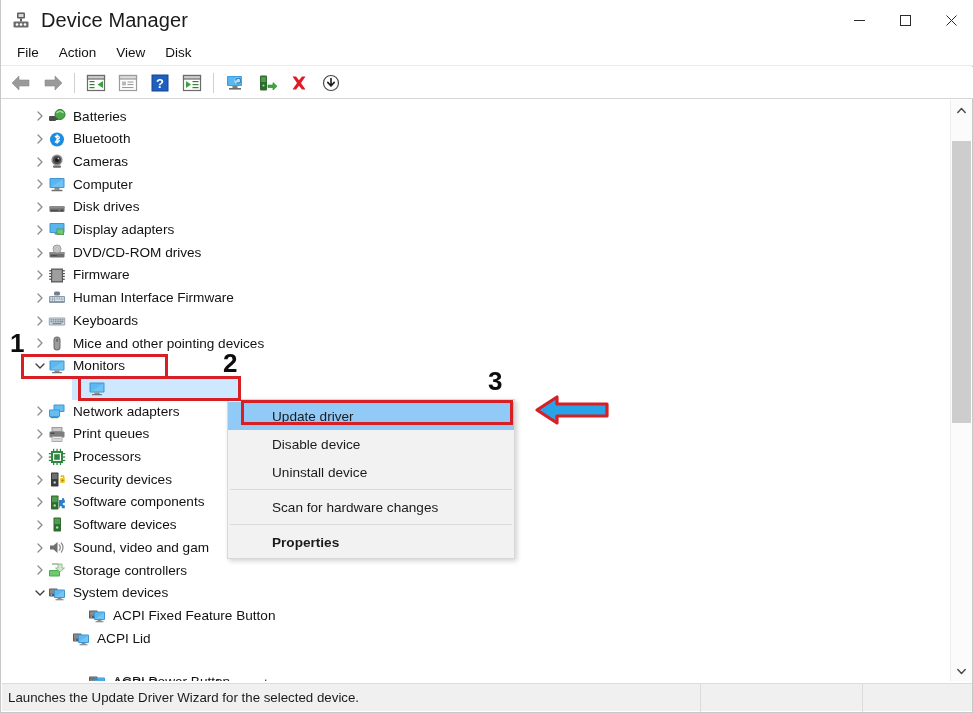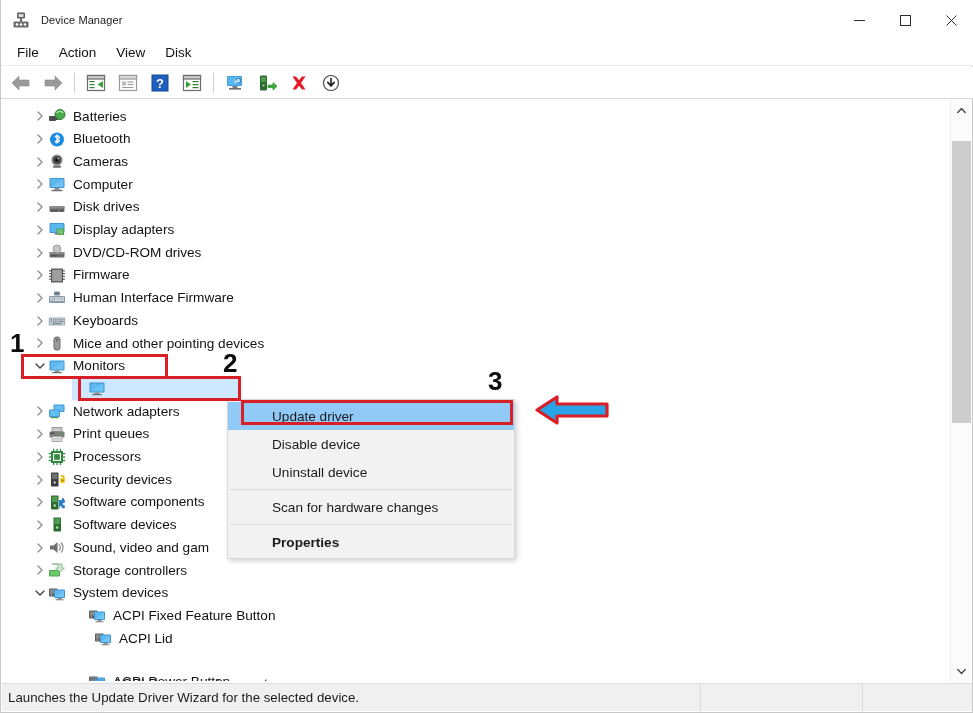--- a/index.html
+++ b/index.html
@@ -26,21 +26,21 @@
     background: #ffffff;
     display: flex; align-items: center;
   }
   .app-icon {
     position: relative;
     width: 20px; height: 20px;
     margin-left: 10px; margin-right: 10px;
     flex: 0 0 auto;
   }
   .title-text {
-    font-size: 11px;
+    font-size: 20px;
     color: #1a1a1a;
     letter-spacing: .1px;
   }
   .win-buttons {
     position: absolute; right: 0; top: 0;
     height: 40px; display: flex;
   }
   .win-btn {
     width: 46px; height: 40px;
     display: flex; align-items: center; justify-content: center;
@@ -683,21 +683,21 @@
             <rect x="1.9" y="4.4" width="6.7" height="4.3" fill="#8a8a8a"></rect>
             <circle cx="3.2" cy="10" r="0.7" fill="#cfcfcf"></circle>
             <rect x="6" y="4.5" width="11" height="8.5" rx="1" fill="#3f96d2"></rect>
             <rect x="7" y="5.4" width="9" height="6.6" fill="#5bb8f0"></rect>
             <path d="M7 12 L16 5.4 L16 12 Z" fill="#8ed0f8" opacity="0.5"></path>
             <rect x="9.5" y="13" width="4" height="1.2" fill="#8a8a8a"></rect>
             <rect x="7.5" y="14.2" width="8" height="1.1" rx="0.4" fill="#757575"></rect>
           </svg></span>
         <span class="tlabel">ACPI Fixed Feature Button</span>
       </div>
-      <div class="row" style="top: 527.1px; left: 76px;">
+      <div class="row" style="top: 527.1px; left: 54px;">
         <span class="chev"></span>
         <span class="ticon"><svg width="18" height="17" viewBox="0 0 18 17">
             <rect x="1" y="3.5" width="8.5" height="8" rx="0.8" fill="#5a5a5a"></rect>
             <rect x="1.9" y="4.4" width="6.7" height="4.3" fill="#8a8a8a"></rect>
             <circle cx="3.2" cy="10" r="0.7" fill="#cfcfcf"></circle>
             <rect x="6" y="4.5" width="11" height="8.5" rx="1" fill="#3f96d2"></rect>
             <rect x="7" y="5.4" width="9" height="6.6" fill="#5bb8f0"></rect>
             <path d="M7 12 L16 5.4 L16 12 Z" fill="#8ed0f8" opacity="0.5"></path>
             <rect x="9.5" y="13" width="4" height="1.2" fill="#8a8a8a"></rect>
             <rect x="7.5" y="14.2" width="8" height="1.1" rx="0.4" fill="#757575"></rect>

